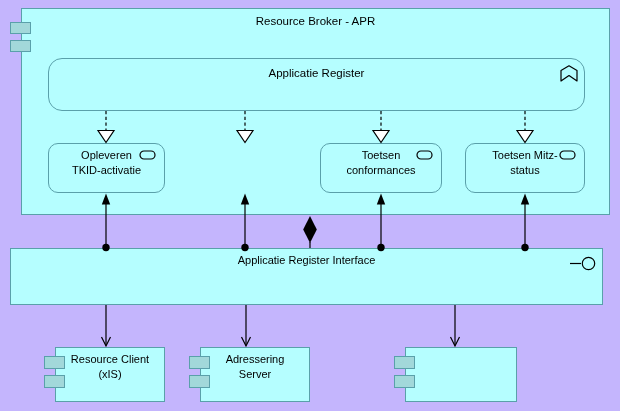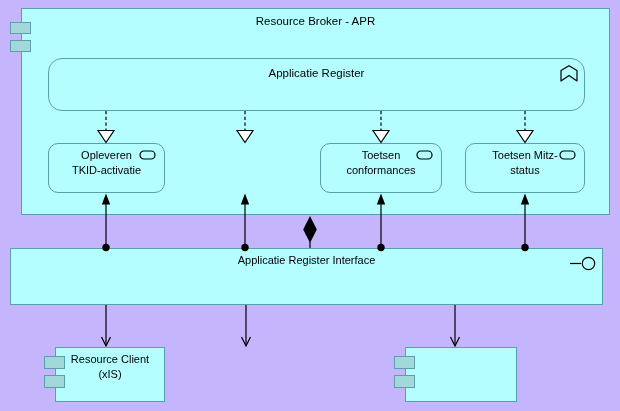--- a/index.html
+++ b/index.html
@@ -93,20 +93,26 @@
     </svg>
   </div>
 
   <div class="el" style="left:55px;top:347px;width:110px;height:55px;">
     <div class="lbl2">Resource Client
 (xIS)</div>
     <div class="port cport" style="left:-12px;top:8px;"></div>
     <div class="port cport" style="left:-12px;top:27px;"></div>
   </div>
 
+  <div class="el" style="left:200px;top:347px;width:110px;height:55px;">
+    <div class="lbl2">Adressering
+Server</div>
+    <div class="port cport" style="left:-12px;top:8px;"></div>
+    <div class="port cport" style="left:-12px;top:27px;"></div>
+  </div>
 
   <div class="el" style="left:405px;top:347px;width:112px;height:55px;">
     <div class="port cport" style="left:-12px;top:8px;"></div>
     <div class="port cport" style="left:-12px;top:27px;"></div>
   </div>
 
   <svg class="overlay" width="620" height="411" viewBox="0 0 620 411">
 
     <g>
       <line x1="106" y1="111" x2="106" y2="130" class="cdash"></line>

